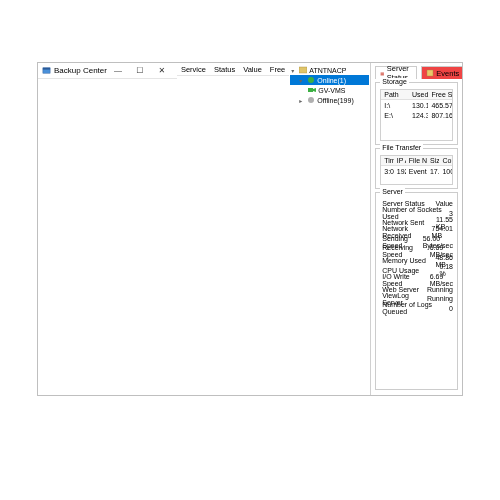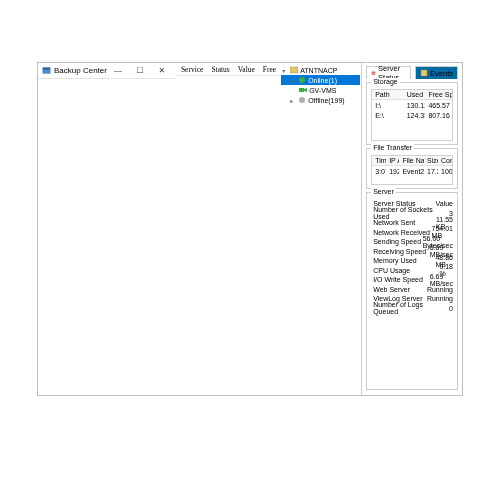--- a/index.html
+++ b/index.html
@@ -43,21 +43,21 @@
   }
   .menubar {
     height: 13px;
     display: flex;
     align-items: center;
     padding: 0 4px;
     gap: 8px;
     border-bottom: 1px solid #e5e5e5;
     font-size: 7.5px;
   }
-  .menubar span { cursor: default; font-family: Liberation Serif, serif; }
+  .menubar span { cursor: default; }
   .main {
     flex: 1;
     display: flex;
     overflow: hidden;
   }
   .tree {
     width: 82px;
     border-right: 1px solid #d0d0d0;
     padding: 2px 1px;
     font-size: 7px;
@@ -92,21 +92,21 @@
   .tab {
     display: flex;
     align-items: center;
     gap: 2px;
     padding: 1px 4px;
     border: 1px solid #ccc;
     border-bottom: none;
     background: #fff;
     height: 13px;
   }
-  .tab.inactive { background: #0369a1; }
+  .tab.inactive { background: #ef4444; }
   .tab-icon { width:8px; height:8px; }
   .panel {
     border: 1px solid #ccc;
     margin-bottom: 3px;
     position: relative;
     padding: 6px 4px 3px 4px;
     font-size: 7px;
   }
   .panel-label {
     position: absolute;

